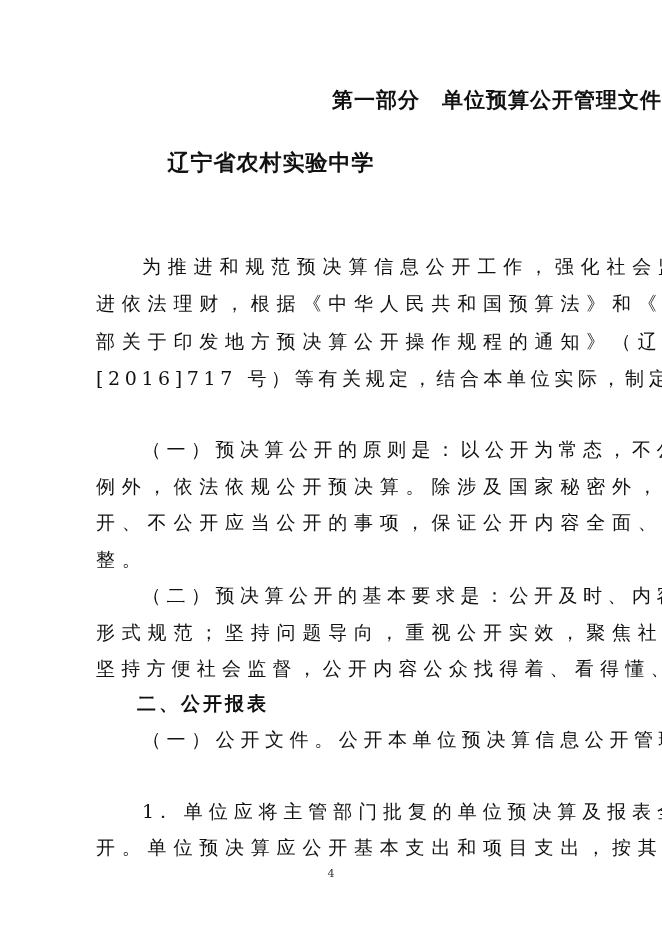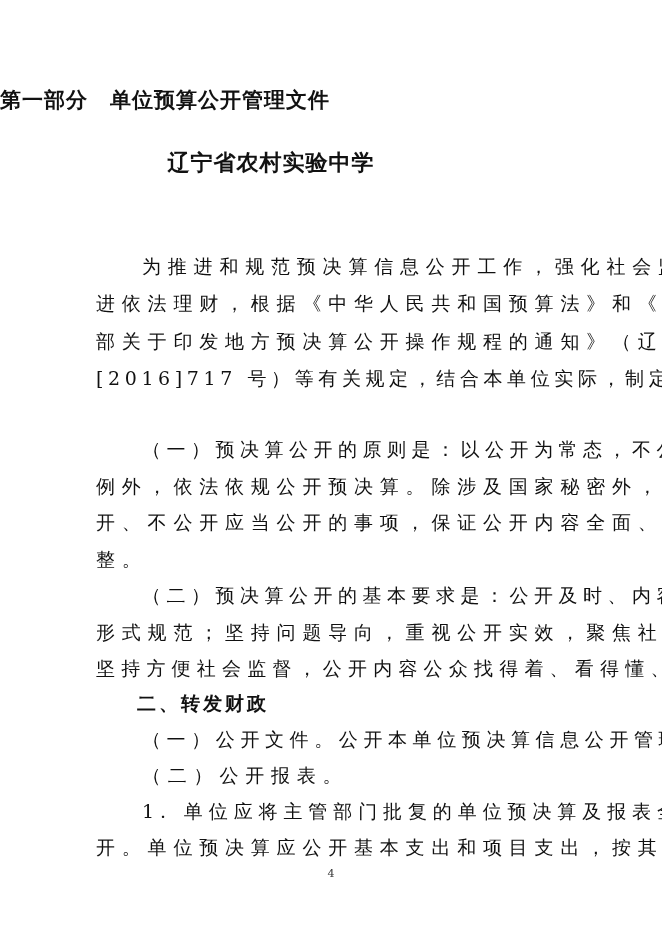--- a/index.html
+++ b/index.html
@@ -1,19 +1,19 @@
 <!DOCTYPE html>
 <html><head>
 <meta charset="utf-8">
 <style>
   html, body { margin: 0; padding: 0; background: #ffffff; }
   body { width: 662px; height: 936px; position: relative; overflow: hidden;
          font-family: "DejaVu Serif", "Liberation Serif", serif; color: #111; }
   .page { position: absolute; left: 0; top: 0; width: 662px; height: 936px; }
-  .part-title { position: absolute; top: 86px; left: 0; width: 662px; text-align: left;
+  .part-title { position: absolute; top: 86px; left: 0; width: 662px; text-align: right;
     font-family: "DejaVu Sans", "Liberation Sans", sans-serif; font-weight: bold; font-size: 21px; letter-spacing: 1px; }
   .doc-title { position: absolute; left: 0; width: 542px; text-align: center;
     font-family: "DejaVu Sans", "Liberation Sans", sans-serif; font-weight: bold; font-size: 22px; letter-spacing: 1px; }
   .t1 { top: 148px; }
   .t2 { top: 184px; }
   .line { position: absolute; left: 96px; width: 480px; font-size: 19px; letter-spacing: 6.8px; white-space: nowrap; line-height: 24px; }
   .indent { left: 142px; }
   .heading { font-family: "DejaVu Sans", "Liberation Sans", sans-serif; font-weight: bold; letter-spacing: 3px; left: 137px; font-size: 19px; }
   .sub { left: 142px; }
   .page-num { position: absolute; top: 867px; left: 0; width: 662px; text-align: center; font-size: 11px; color: #333; }
@@ -33,21 +33,20 @@
 
   <div class="line sub" style="top:437px; letter-spacing:5.5px;">（一）预决算公开的原则是：以公开为常态，不公开为</div>
   <div class="line" style="top:474px;">例外，依法依规公开预决算。除涉及国家秘密外，不得少公</div>
   <div class="line" style="top:510px;">开、不公开应当公开的事项，保证公开内容全面、真实、完</div>
   <div class="line" style="top:547px;">整。</div>
 
   <div class="line sub" style="top:583px; letter-spacing:5.5px;">（二）预决算公开的基本要求是：公开及时、内容准确、</div>
   <div class="line" style="top:620px;">形式规范；坚持问题导向，重视公开实效，聚焦社会热点；</div>
   <div class="line" style="top:656px; letter-spacing:6.2px;">坚持方便社会监督，公开内容公众找得着、看得懂、能监督。</div>
 
-  <div class="line heading" style="top:691px;">二、转发财政</div>
+  <div class="line heading" style="top:691px;">二、公开报表</div>
 
   <div class="line sub" style="top:727px; letter-spacing:5.6px;">（一）公开文件。公开本单位预决算信息公开管理办法。</div>
-  <div class="line sub" style="top:763px;">（二）公开报表。</div>
   <div class="line indent" style="top:799px; letter-spacing:5.9px;">1. 单位应将主管部门批复的单位预决算及报表全部公</div>
   <div class="line" style="top:835px;">开。单位预决算应公开基本支出和项目支出，按其功能分类</div>
 
   <div class="page-num">4</div>
 </div>
 
 </body></html>

